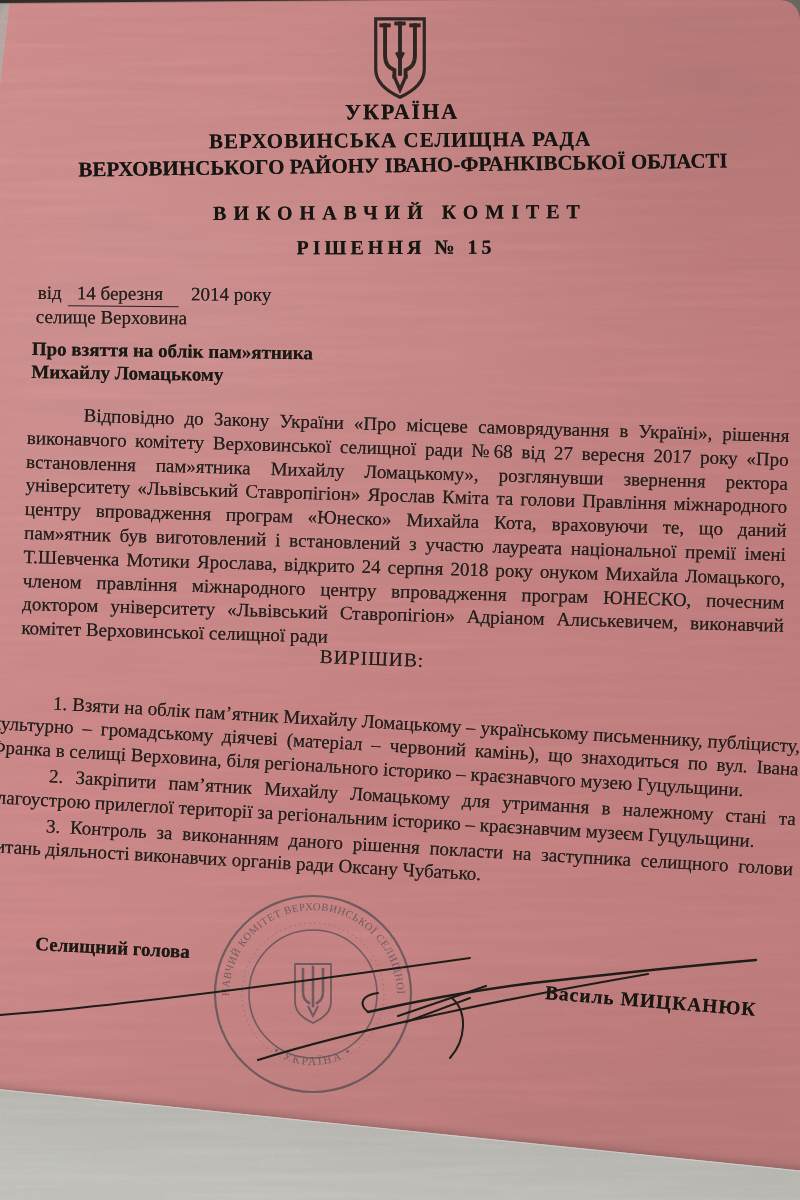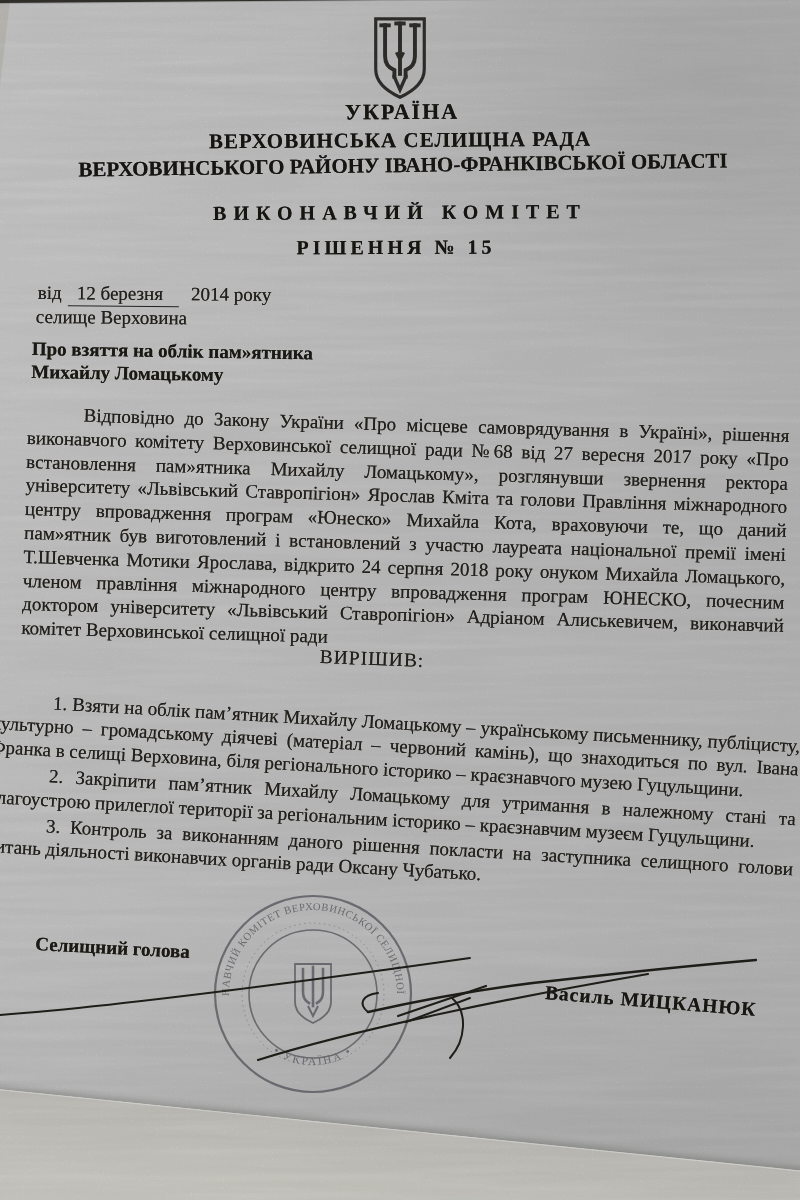--- a/index.html
+++ b/index.html
@@ -1,21 +1,21 @@
 <!DOCTYPE html>
 <html><head>
 <meta charset="utf-8">
 <style>
   html,body{margin:0;padding:0;}
   body{
     width:800px;height:1200px;overflow:hidden;position:relative;
     font-family:"Liberation Serif", serif;
     background:#8f8b85;
   }
-  .page{position:absolute;inset:0;background:#e5e5e5;}
+  .page{position:absolute;inset:0;background:#fca5a5;border-radius:20px;}
   .shade{position:absolute;inset:0;pointer-events:none;
     background:
       radial-gradient(120% 55% at 20% 28%, rgba(255,255,255,0.10), rgba(255,255,255,0) 60%),
       radial-gradient(90% 45% at 88% 6%, rgba(0,0,0,0.07), rgba(0,0,0,0) 55%),
       linear-gradient(100deg, rgba(255,255,255,0.05), rgba(0,0,0,0.07) 88%),
       linear-gradient(0deg, rgba(0,0,0,0.05), rgba(0,0,0,0) 22%);
   }
   .corner-sliver{position:absolute;left:0;top:0;width:14px;height:86px;
     background:#d7d4cd;clip-path:polygon(0 0,10px 0,0 86px);opacity:.8;}
   .blk{position:absolute;color:#2b2823;}
@@ -77,21 +77,21 @@
   </div>
 
   <div class="blk c hdr t-country txt-soft">УКРАЇНА</div>
   <div class="blk c hdr t-council txt-soft">ВЕРХОВИНСЬКА СЕЛИЩНА  РАДА</div>
   <div class="blk c hdr t-district txt-soft">ВЕРХОВИНСЬКОГО РАЙОНУ ІВАНО-ФРАНКІВСЬКОЇ ОБЛАСТІ</div>
   <div class="rule"></div>
   <div class="blk c hdr t-committee txt-soft">ВИКОНАВЧИЙ КОМІТЕТ</div>
   <div class="blk c hdr t-decision txt-soft">РІШЕННЯ № 15</div>
 
   <div class="blk t-date txt-soft">
-    <span>від</span><span class="u">12 березня</span><span class="yr">2014 року</span>
+    <span>від</span><span class="u">14 березня</span><span class="yr">2014 року</span>
   </div>
   <div class="blk t-place txt-soft">селище Верховина</div>
 
   <div class="blk t-subject txt-soft">
     <div>Про  взяття на облік пам»ятника</div>
     <div>Михайлу Ломацькому</div>
   </div>
 
   <div class="blk t-preamble txt-soft">Відповідно до Закону України «Про місцеве самоврядування в Україні», рішення виконавчого комітету Верховинської селищної ради  №68 від 27 вересня 2017 року «Про встановлення пам»ятника Михайлу Ломацькому», розглянувши звернення ректора університету «Львівський Ставропігіон» Ярослав Кміта та голови Правління міжнародного центру впровадження програм «Юнеско» Михайла Кота, враховуючи те, що даний пам»ятник був виготовлений і встановлений з участю лауреата національної премії імені Т.Шевченка Мотики Ярослава, відкрито 24 серпня 2018 року онуком Михайла Ломацького, членом правління міжнародного центру впровадження програм ЮНЕСКО, почесним доктором університету «Львівський Ставропігіон» Адріаном Алиськевичем, виконавчий комітет Верховинської селищної ради</div>
 

